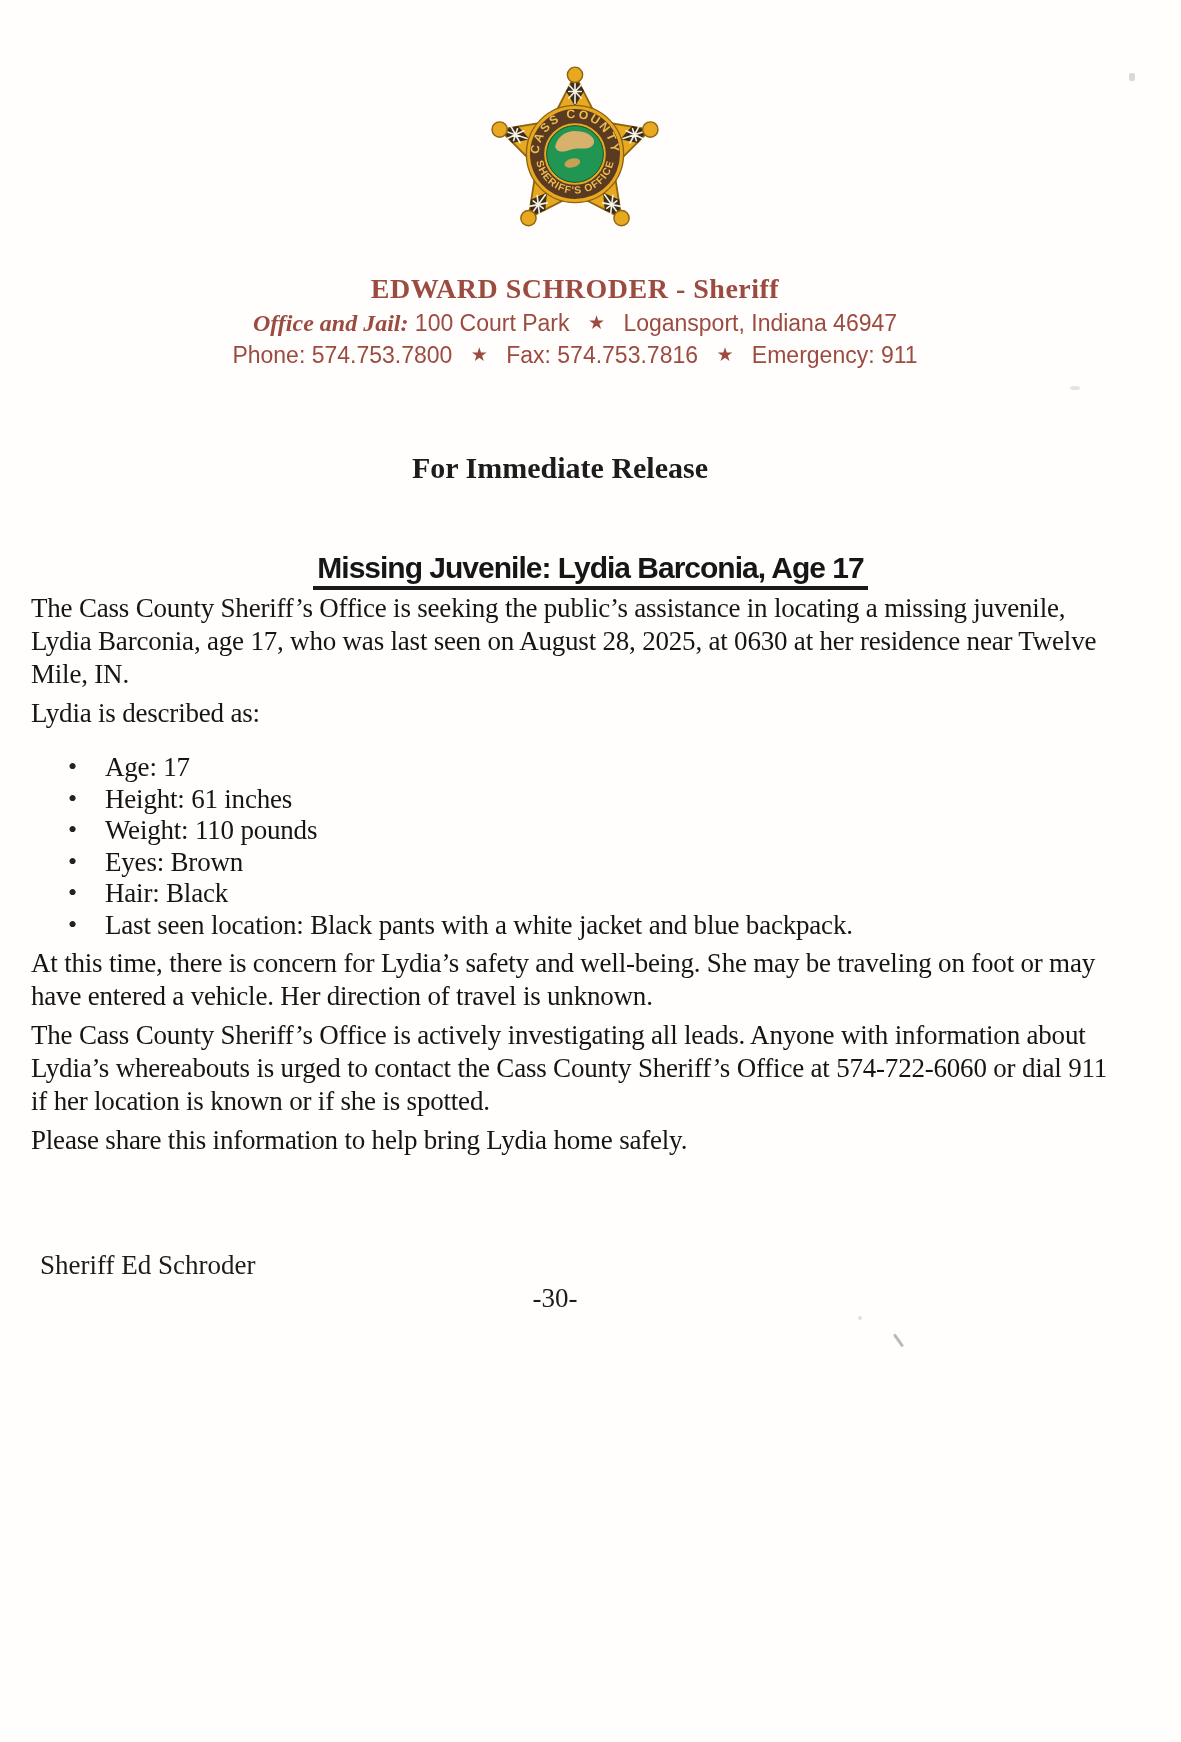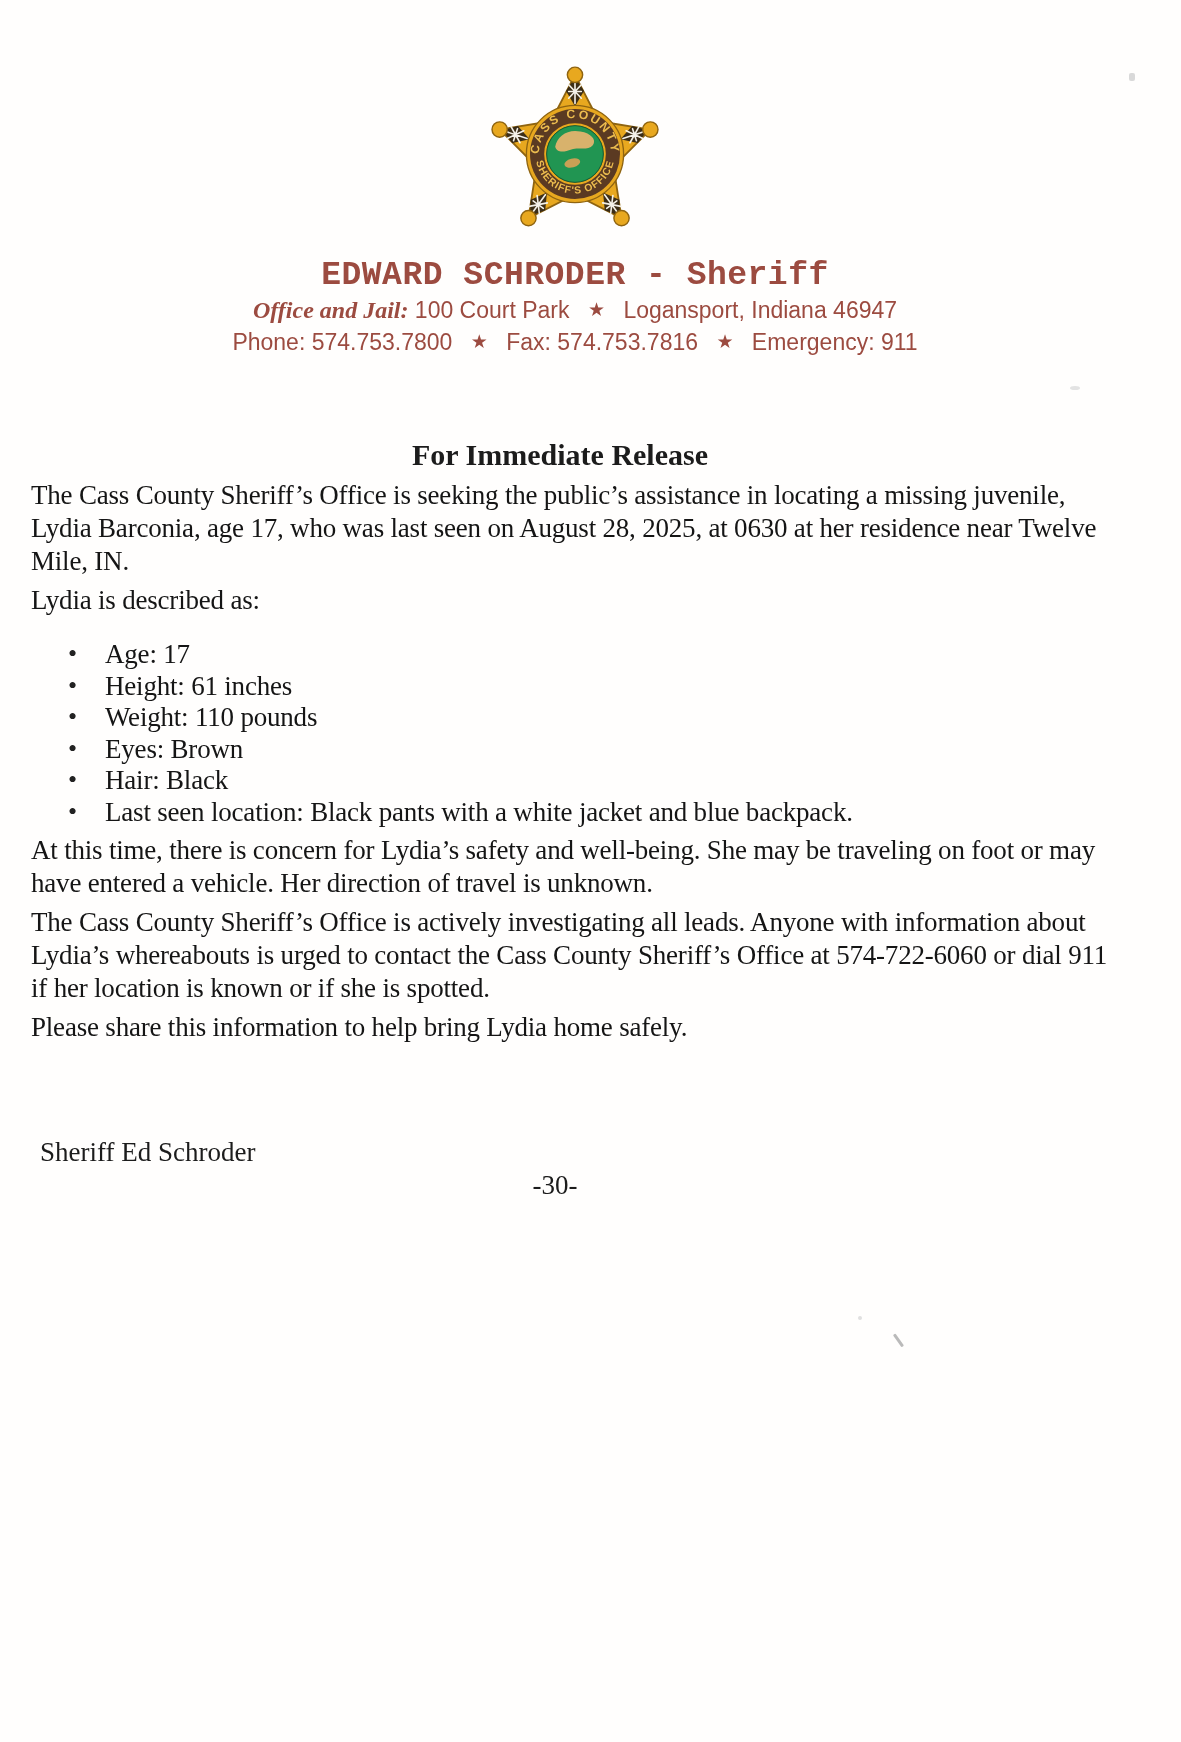--- a/index.html
+++ b/index.html
@@ -11,22 +11,22 @@
   html,body{margin:0;padding:0;background:#e9e9e9;}
   .page{
     position:relative; width:1181px; height:1742px; margin:0 auto;
     background:#fffefd; overflow:hidden;
     font-family:"Liberation Serif",serif; color:var(--text);
   }
   
   .letterhead{width:1150px; text-align:center; padding-top:64px;}
   .badge-wrap{line-height:0;}
   .sheriff-name{
-    margin-top:13px; font-family:Liberation Mono, monospace; font-weight:bold;
-    font-size:33px; line-height:38px; color:var(--accent); letter-spacing:.5px;
+    margin-top:26px; font-family:Liberation Serif, serif; font-weight:bold;
+    font-size:28px; line-height:38px; color:var(--accent); letter-spacing:.5px;
   }
   .addr-line{
     margin-top:0; font-family:"Liberation Sans",sans-serif;
     font-size:23px; line-height:30px; color:var(--accent);
   }
   .addr-label{font-family:"Liberation Serif",serif; font-style:italic; font-weight:bold; font-size:24px;}
   .sep-star{font-size:19px; padding:0 12px; position:relative; top:-2px; color:var(--accent);}
   
   .release{
     margin-top:78px; width:1120px; text-align:center;
@@ -153,20 +153,23 @@
       <span>Phone: 574.753.7800</span>
       <span class="sep-star">★</span>
       <span>Fax: 574.753.7816</span>
       <span class="sep-star">★</span>
       <span>Emergency: 911</span>
     </div>
   </header>
 
   <div class="release">For Immediate Release</div>
 
+  <h1 class="headline">
+    <span class="underlined">Missing Juvenile: Lydia Barconia, Age 17</span>
+  </h1>
 
   <p class="body-par p1">The Cass County Sheriff’s Office is seeking the public’s assistance in locating a missing juvenile, Lydia Barconia, age 17, who was last seen on August 28, 2025, at 0630 at her residence near Twelve Mile, IN.</p>
 
   <p class="body-par desc-intro">Lydia is described as:</p>
 
   <ul class="desc-list">
     <li>Age: 17</li>
     <li>Height: 61 inches</li>
     <li>Weight: 110 pounds</li>
     <li>Eyes: Brown</li>

